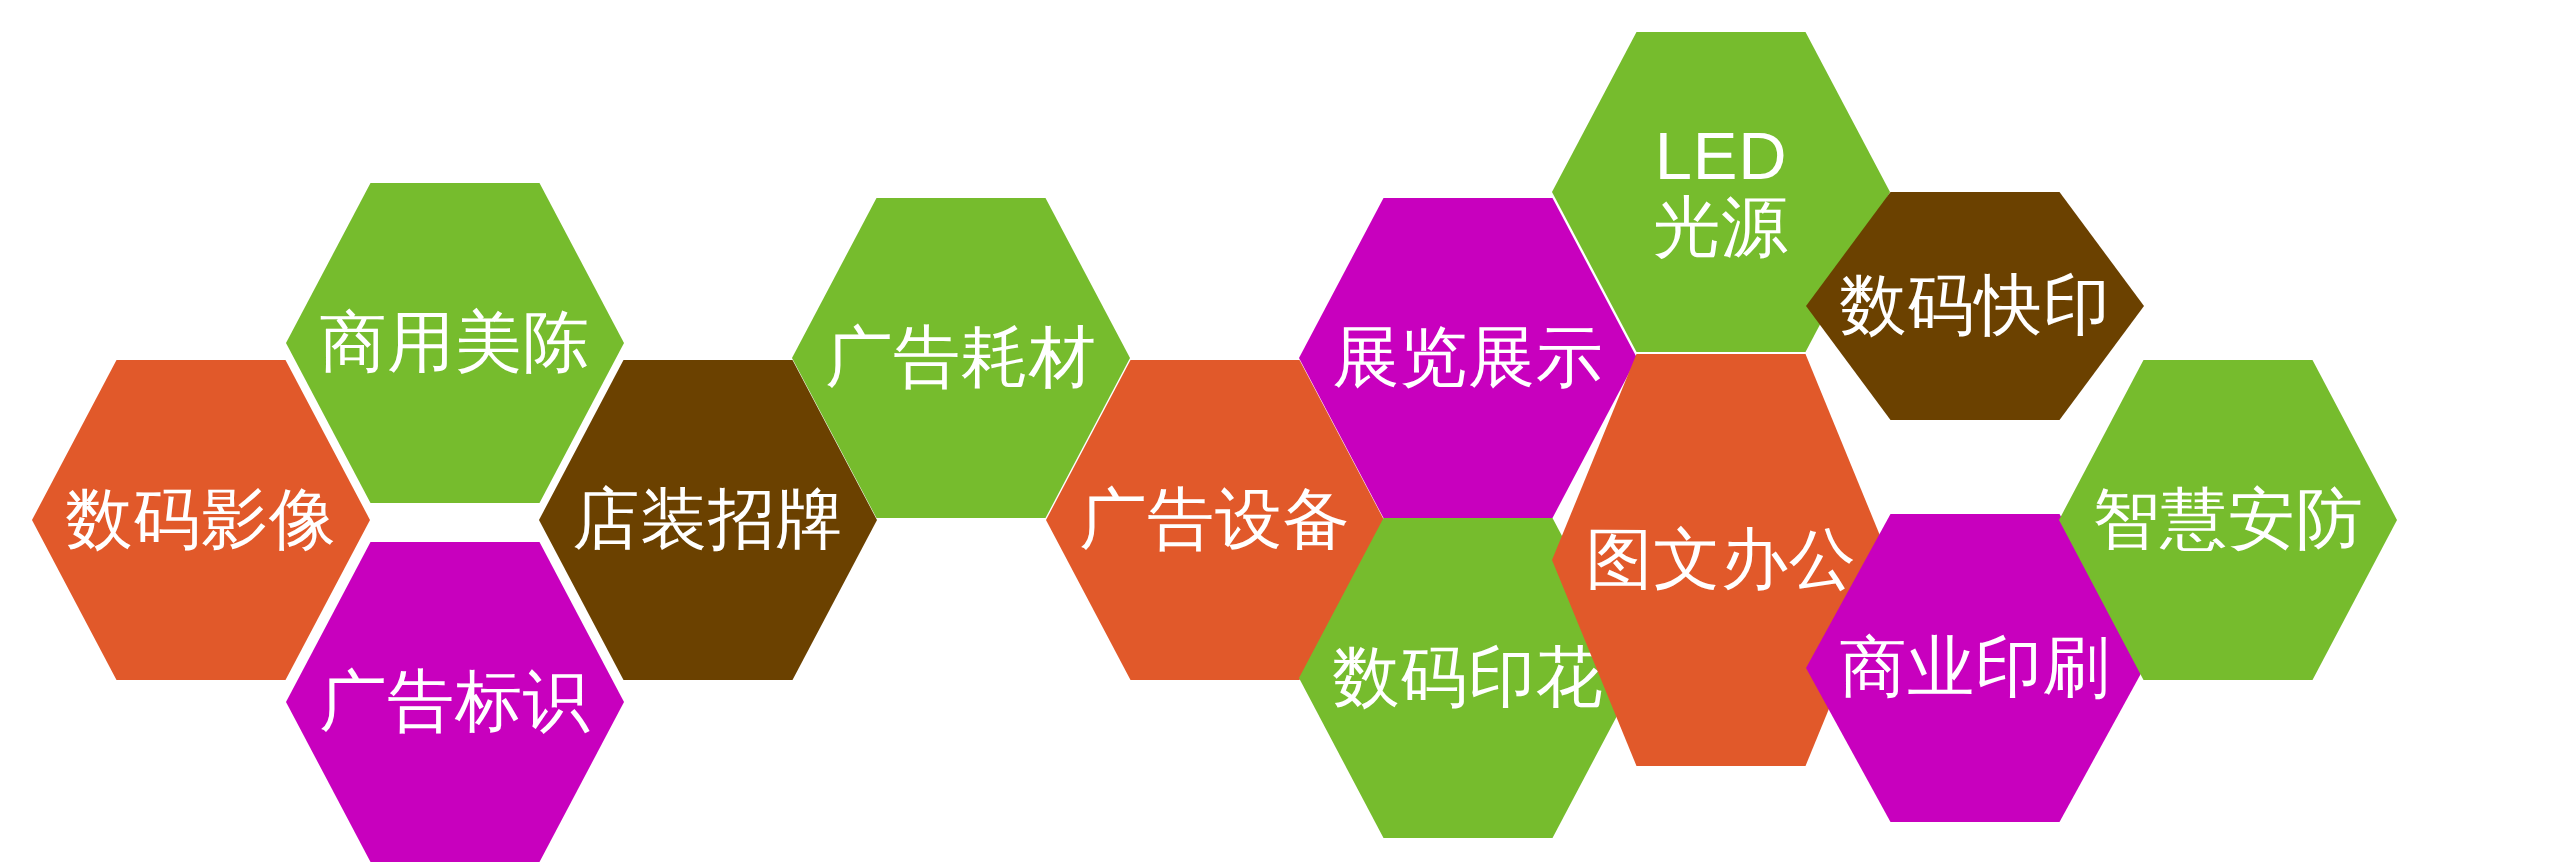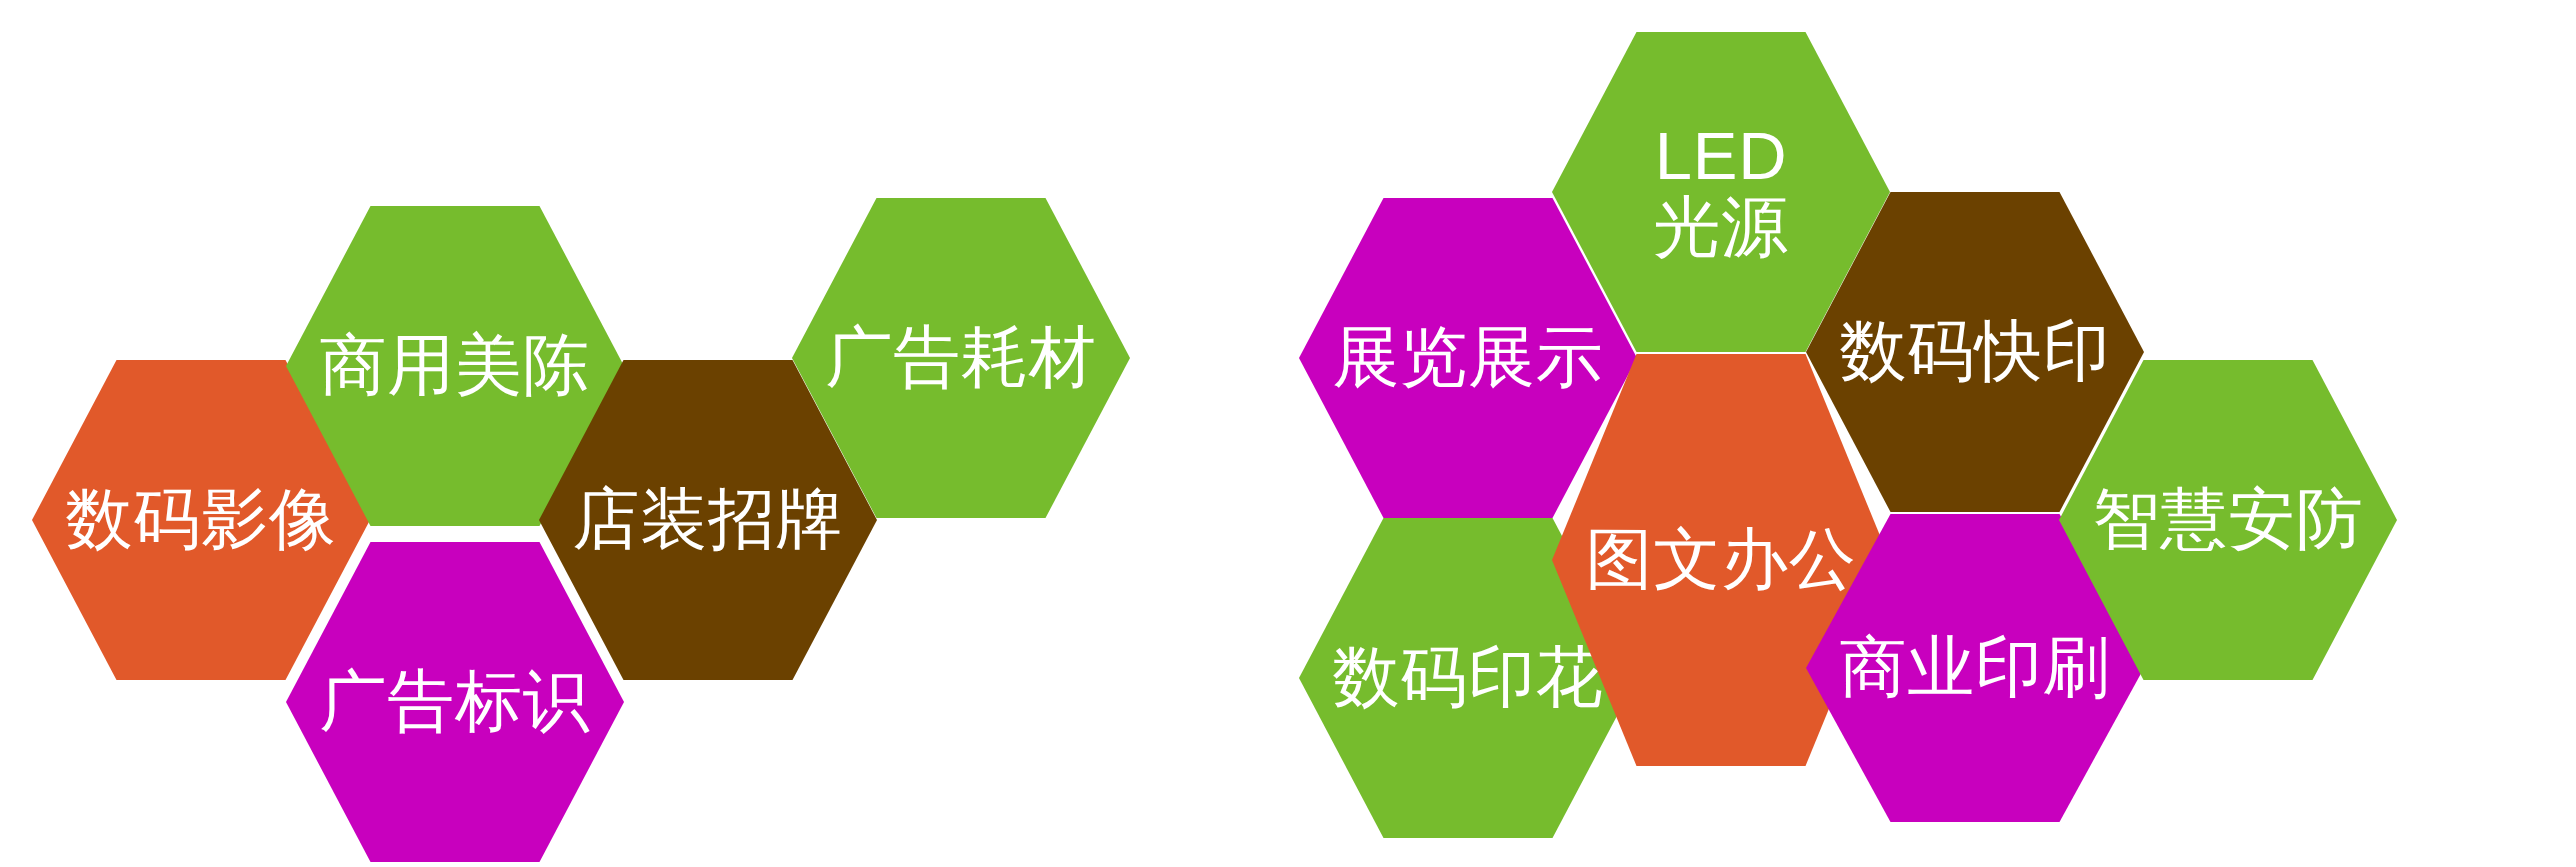--- a/index.html
+++ b/index.html
@@ -39,46 +39,49 @@
     text-rendering: geometricPrecision;
   }
 </style>
 </head>
 <body>
 
 <div id="stage" style="width: 2576px; height: 867px; background: rgb(255, 255, 255);">
     <div class="hex" style="left: 32px; top: 360px; width: 338px; height: 320px; background: rgb(225, 89, 42); align-items: center;">
       <div class="hex-label">数码影像</div>
     </div>
-    <div class="hex" style="left: 286px; top: 206px; width: 338px; height: 320px; background: rgb(118, 188, 45);">
+    <div class="hex" style="left: 286px; top: 183px; width: 338px; height: 320px; background: rgb(118, 188, 45);">
       <div class="hex-label">商用美陈</div>
     </div>
     <div class="hex" style="left: 286px; top: 518px; width: 338px; height: 320px; background: rgb(200, 0, 190); margin-top: 24px;">
       <div class="hex-label">广告标识</div>
     </div>
     <div class="hex" style="left: 539px; top: 360px; width: 338px; height: 320px; background: rgb(107, 65, 0);">
       <div class="hex-label">店装招牌</div>
     </div>
     <div class="hex" style="left: 792px; top: 198px; width: 338px; height: 320px; background: rgb(118, 188, 45);">
       <div class="hex-label">广告耗材</div>
+    </div>
+    <div class="hex" style="left: 1046px; top: 360px; width: 338px; height: 320px; background: rgb(225, 89, 42);">
+      <div class="hex-label">广告设备</div>
     </div>
     <div class="hex" style="left: 1299px; top: 198px; width: 338px; height: 320px; background: rgb(200, 0, 190);">
       <div class="hex-label">展览展示</div>
     </div>
     <div class="hex" style="left: 1299px; top: 518px; width: 338px; height: 320px; background: rgb(118, 188, 45);">
       <div class="hex-label">数码印花</div>
     </div>
     <div class="hex" style="left: 1552px; top: 32px; width: 338px; height: 320px; background: rgb(118, 188, 45);">
       <div class="hex-label">LED
 光源</div>
     </div>
     <div class="hex" style="left: 1552px; top: 354px; width: 338px; height: 412px; background: rgb(225, 89, 42);">
       <div class="hex-label">图文办公</div>
     </div>
-    <div class="hex" style="left: 1806px; top: 192px; width: 338px; height: 320px; background: rgb(107, 65, 0);">
+    <div class="hex" style="left: 1806px; top: 192px; width: 338px; height: 228px; background: rgb(107, 65, 0);">
       <div class="hex-label">数码快印</div>
     </div>
     <div class="hex" style="left: 1806px; top: 514px; width: 338px; height: 308px; background: rgb(200, 0, 190);">
       <div class="hex-label">商业印刷</div>
     </div>
     <div class="hex" style="left: 2059px; top: 360px; width: 338px; height: 320px; background: rgb(118, 188, 45);">
       <div class="hex-label">智慧安防</div>
     </div>
   </div>
 

